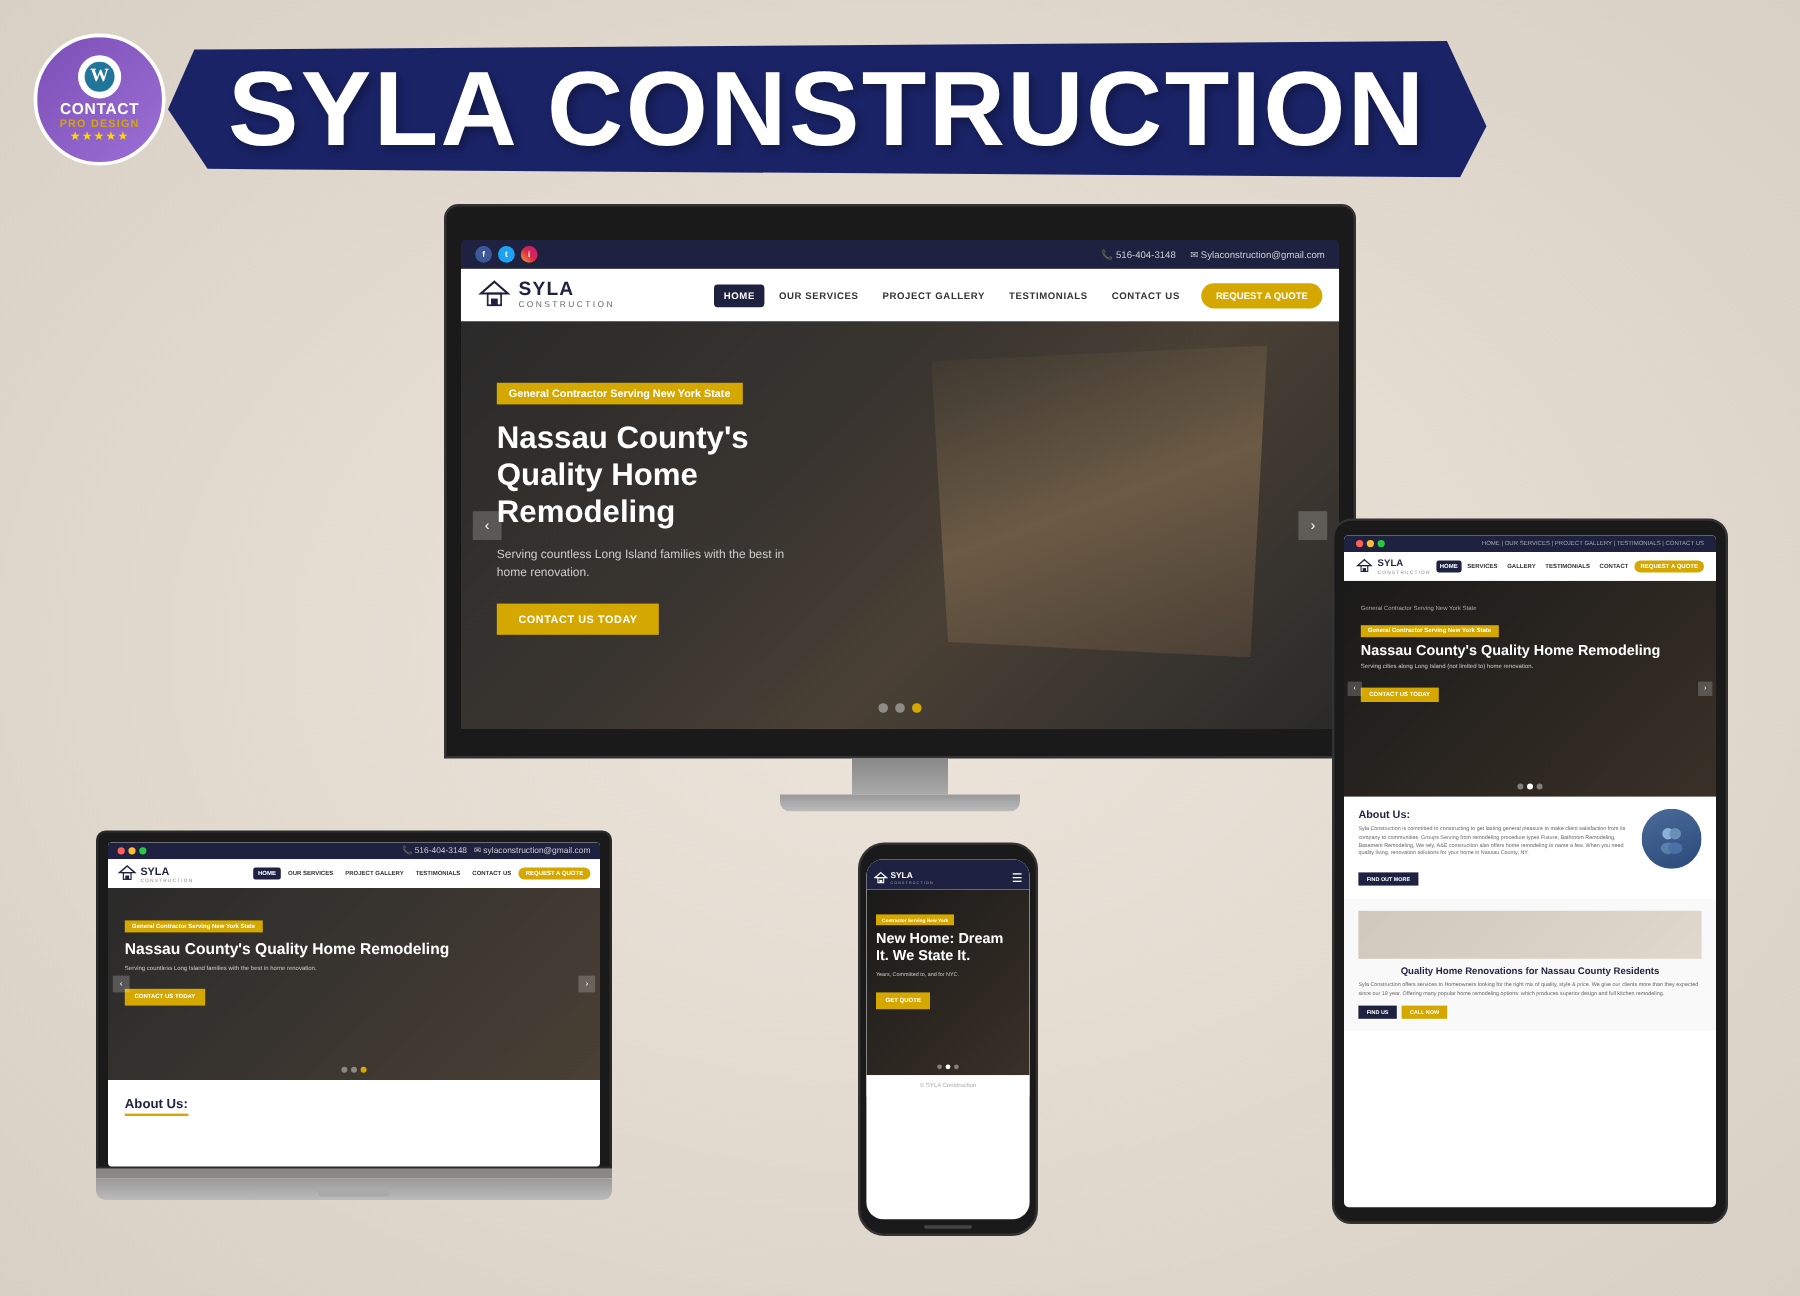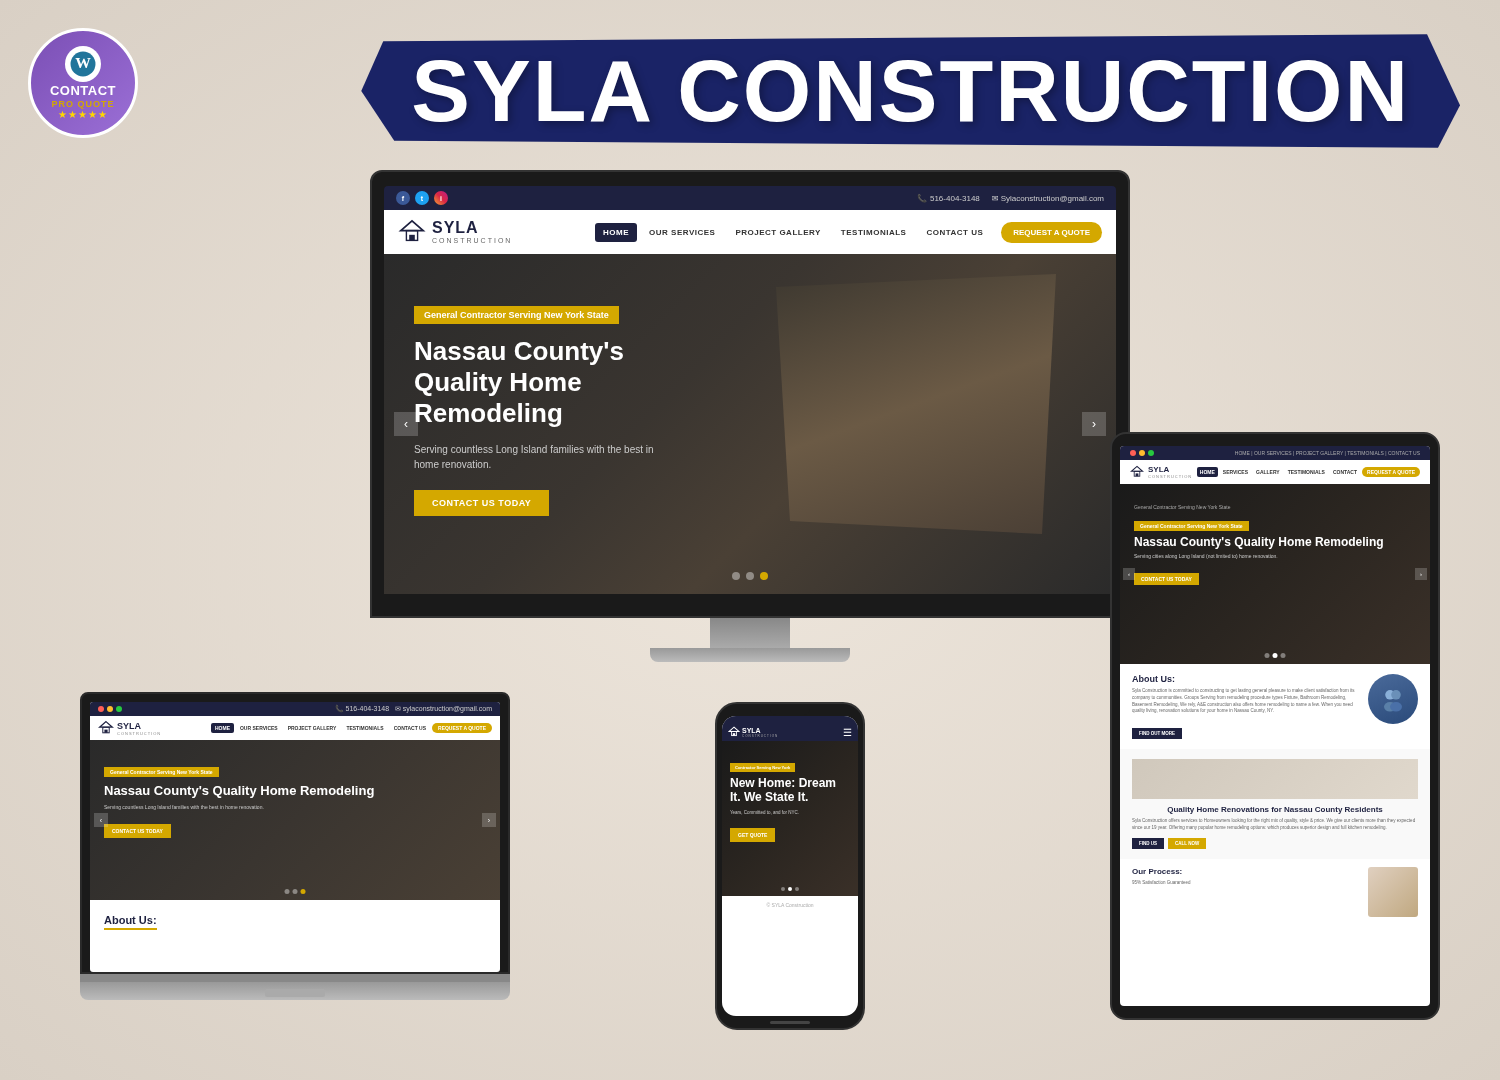--- a/index.html
+++ b/index.html
@@ -82,24 +82,24 @@
       color: #FFD700;
       font-size: 10px;
       letter-spacing: 1px;
     }
 
     
     .main-title-area {
       position: absolute;
       top: 30px;
       left: 160px;
-      right: 60px;
-      display: flex;
-      align-items: center;
-      justify-content: flex-end;
+      right: 72px;
+      display: flex;
+      align-items: center;
+      justify-content: flex-start;
     }
 
     .title-brush {
       position: relative;
       display: inline-block;
     }
 
     .title-brush-bg {
       position: absolute;
       top: -10px;
@@ -140,21 +140,21 @@
       position: absolute;
       top: 0;
       left: 50%;
       transform: translateX(-50%);
       width: 760px;
     }
 
     .monitor-screen-wrapper {
       background: #1a1a1a;
       border-radius: 12px 12px 0 0;
-      padding: 14px 12px 0 12px;
+      padding: 28px 12px 0 12px;
       border: 2px solid #333;
     }
 
     .monitor-screen {
       background: #1a1a1a;
       overflow: hidden;
       border-radius: 4px;
       height: 430px;
     }
 
@@ -1130,21 +1130,21 @@
 <div class="page-wrapper">
 
   <div class="wp-badge">
     <div class="wp-logo">
       <svg viewBox="0 0 100 100" xmlns="http://www.w3.org/2000/svg">
         <circle cx="50" cy="50" r="48" fill="#21759b"></circle>
         <text x="50" y="65" text-anchor="middle" font-size="60" font-weight="900" fill="white" font-family="Georgia,serif">W</text>
       </svg>
     </div>
     <div class="badge-text">CONTACT</div>
-    <div class="badge-sub">PRO QUOTE</div>
+    <div class="badge-sub">PRO DESIGN</div>
     <div class="stars">★★★★★</div>
   </div>
 
   <div class="main-title-area">
     <div class="title-brush">
       <div class="title-brush-bg"></div>
       <div class="main-title">SYLA CONSTRUCTION</div>
     </div>
   </div>
 
@@ -1349,25 +1349,20 @@
           <div class="tablet-quality">
             <div class="t-quality-img"></div>
             <div class="t-quality-title">Quality Home Renovations for Nassau County Residents</div>
             <div class="t-quality-desc">Syla Construction offers services to Homeowners looking for the right mix of quality, style &amp; price. We give our clients more than they expected since our 19 year. Offering many popular home remodeling options: which produces superior design and full kitchen remodeling.</div>
             <div class="t-quality-btns">
               <div class="t-quality-btn primary">FIND US</div>
               <div class="t-quality-btn secondary">CALL NOW</div>
             </div>
           </div>
 
-          <div class="tablet-process">
-            <div class="t-process-img"></div>
-            <div class="t-process-title">Our Process:</div>
-            <div class="t-process-subtitle">95% Satisfaction Guaranteed</div>
-          </div>
 
         </div>
       </div>
     </div>
 
     <div class="phone">
       <div class="phone-device">
         <div class="phone-notch"></div>
         <div class="phone-screen">
 

